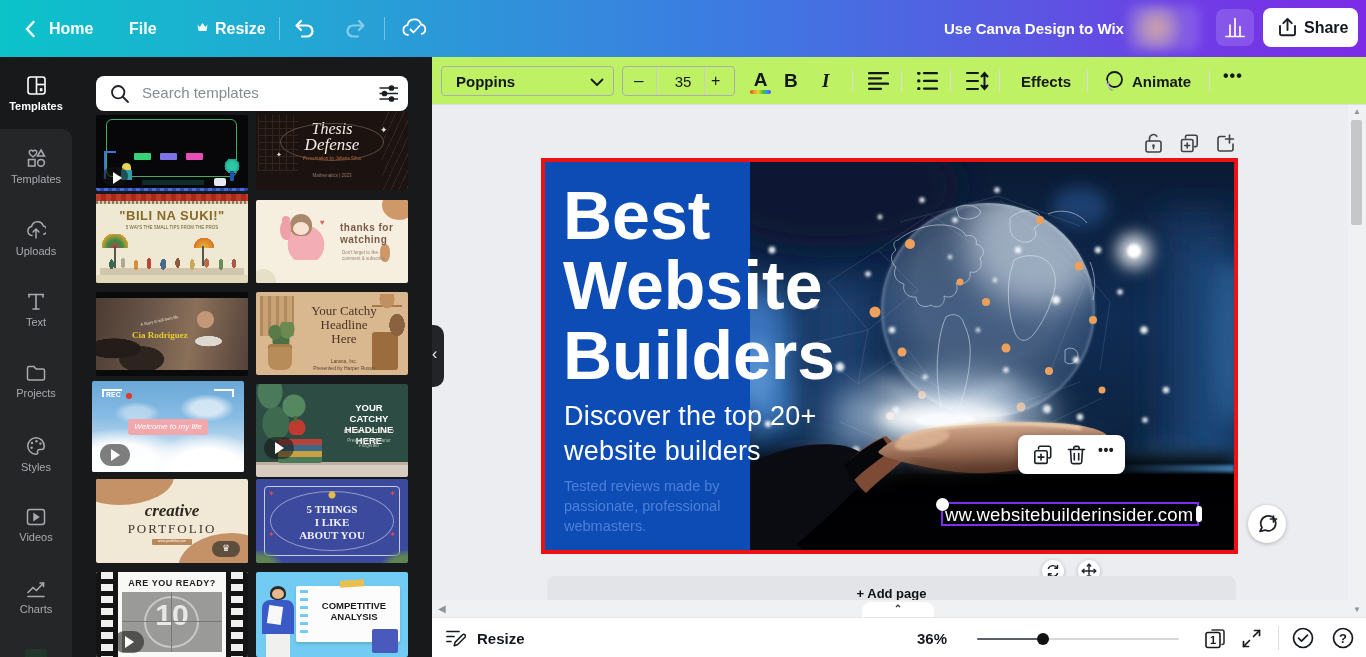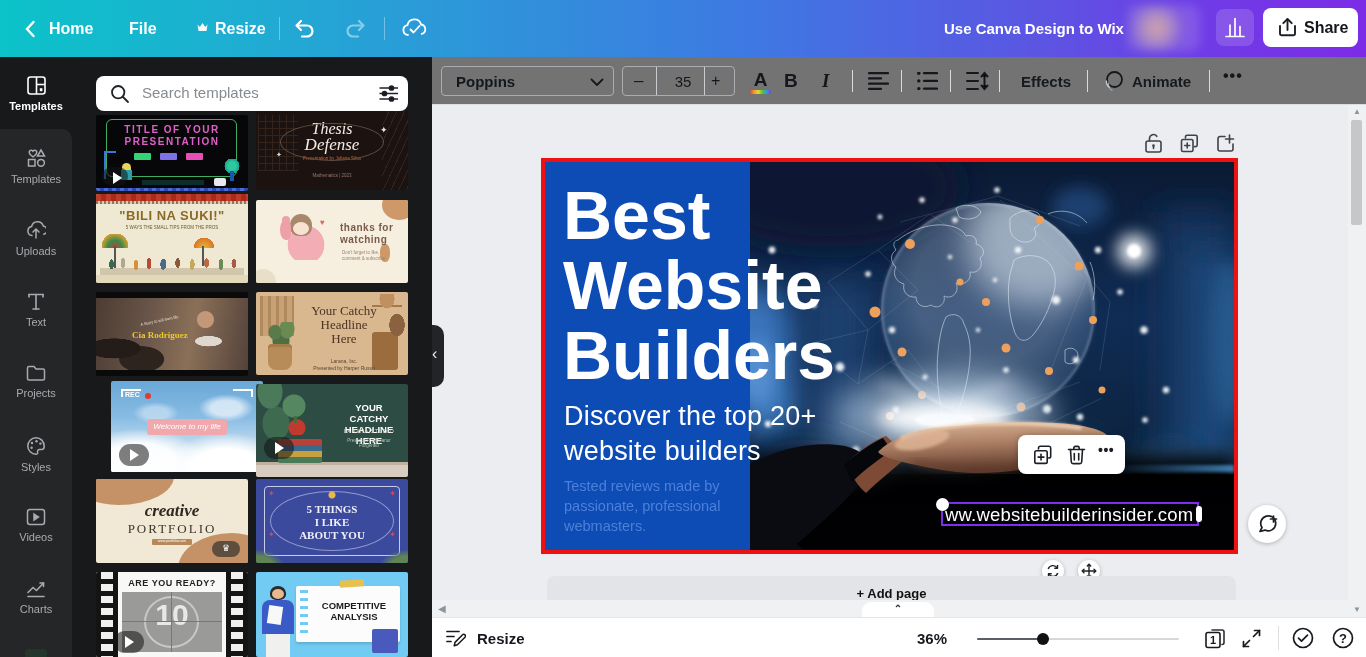--- a/index.html
+++ b/index.html
@@ -28,21 +28,21 @@
 #search .ph { position:absolute; left:46px; top:8px; font-size:15px; color:#868b90; }
 .thumb { position:absolute; border-radius:2px; overflow:hidden; }
 .playbtn { position:absolute; left:8px; bottom:8px; width:30px; height:22px; background:rgba(20,20,20,0.55); border-radius:11px; }
 .playbtn:after { content:""; position:absolute; left:11px; top:5px; border-left:9px solid #fff; border-top:6px solid transparent; border-bottom:6px solid transparent; }
 
 
 #ctab { position:absolute; left:424px; top:325px; width:20px; height:62px; background:#232428; border-radius:0 10px 10px 0; z-index:38; }
 #ctab:after { content:"‹"; position:absolute; left:8px; top:20px; color:#e8e8e8; font-size:16px; }
 
 
-#toolbar { position:absolute; left:432px; top:57px; width:934px; height:48px; background:#737373; border-bottom:1px solid #dadde1; z-index:45; }
+#toolbar { position:absolute; left:432px; top:57px; width:934px; height:48px; background:#bef264; border-bottom:1px solid #dadde1; z-index:45; }
 .t-sep { position:absolute; top:13px; width:1px; height:22px; background:#d8dbdf; }
 .t-txt { position:absolute; font-size:15px; color:#16191e; font-weight:bold; }
 
 
 #canvas { position:absolute; left:432px; top:105px; width:934px; height:552px; background:#ebedf0; z-index:10; }
 
 
 #design { position:absolute; left:109px; top:53px; width:697px; height:396px; border:4px solid #ee1111; background:#0d4bb5;padding-left:40px; }
 #photo { position:absolute; left:205px; top:0; width:484px; height:388px; }
 .d-h1 { position:absolute; left:18px; color:#fff; font-weight:bold; font-size:68px; line-height:70px; letter-spacing:0; }
@@ -222,21 +222,20 @@
             <path d="M0.5 14 H19"></path>
             <circle cx="12.5" cy="3" r="2.1" fill="#18191b"></circle>
             <circle cx="5.5" cy="8.5" r="2.1" fill="#18191b"></circle>
             <circle cx="12.5" cy="14" r="2.1" fill="#18191b"></circle>
           </g>
         </svg>
   </div>
 
   <div class="thumb" style="left:24px;top:58px;width:152px;height:76px;background:#070709">
     <div class="abs" style="left:10px;top:4px;width:131px;height:58px;border:1px solid #3fae62;border-radius:6px"></div>
-    <div class="abs" style="left:0;top:9px;width:152px;text-align:center;color:#e060c8;font-size:10px;font-weight:bold;letter-spacing:1.5px;line-height:12px">TITLE OF YOUR<br>PRESENTATION</div>
     <div class="abs" style="left:38px;top:38px;width:17px;height:7px;background:#35d277;border-radius:1px"></div>
     <div class="abs" style="left:64px;top:38px;width:17px;height:7px;background:#7f72e8;border-radius:1px"></div>
     <div class="abs" style="left:90px;top:38px;width:17px;height:7px;background:#e84fb6;border-radius:1px"></div>
     <div class="abs" style="left:26px;top:48px;width:9px;height:9px;background:#e8d45a;border-radius:50% 50% 0 0"></div>
     <div class="abs" style="left:25px;top:55px;width:11px;height:10px;background:#2e9ea8"></div>
     <div class="abs" style="left:128px;top:44px;width:16px;height:14px;background:radial-gradient(circle,#2ec8a0 40%,#1a9a8a 70%,transparent 71%)"></div>
     <div class="abs" style="left:134px;top:56px;width:4px;height:10px;background:#1a55b0"></div>
     <div class="abs" style="left:8px;top:36px;width:2px;height:28px;background:#3a77d8"></div>
     <div class="abs" style="left:8px;top:36px;width:12px;height:2px;background:#3a77d8"></div>
     <div class="abs" style="left:0;bottom:0;width:152px;height:3px;background:repeating-linear-gradient(90deg,#4a6ad8 0,#4a6ad8 4px,#2a4ab0 4px,#2a4ab0 8px)"></div>
@@ -309,21 +308,21 @@
     <div class="abs" style="left:4px;top:4px;width:34px;height:40px;background:repeating-linear-gradient(90deg,#b08a5e 0,#b08a5e 3px,#c8a274 3px,#c8a274 8px)"></div>
     <div class="abs" style="right:6px;top:2px;width:30px;height:24px;background:radial-gradient(ellipse at 50% 20%,#c09060 35%,transparent 36%),linear-gradient(180deg,transparent 45%,#a87848 46%,#a87848 55%,transparent 56%)"></div>
     <div class="abs" style="left:10px;top:30px;width:30px;height:34px;background:radial-gradient(ellipse at 30% 30%,#5a7a4a 6px,transparent 7px),radial-gradient(ellipse at 70% 20%,#6a8a52 7px,transparent 8px),radial-gradient(ellipse at 50% 55%,#4e6e44 8px,transparent 9px)"></div>
     <div class="abs" style="left:12px;top:52px;width:24px;height:26px;background:#b88c58;border-radius:4px 4px 8px 8px;box-shadow:inset 0 3px 0 #a87c48"></div>
     <div class="abs" style="right:10px;top:40px;width:26px;height:38px;background:#9a6c3e;border-radius:3px"></div>
     <div class="abs" style="right:2px;top:20px;width:18px;height:26px;background:radial-gradient(ellipse,#8a6240 60%,transparent 61%)"></div>
     <div class="abs" style="left:52px;top:12px;width:72px;text-align:center;color:#4a3424;font-size:13px;line-height:14px;font-family:'Liberation Serif',serif">Your Catchy Headline Here</div>
     <div class="abs" style="left:52px;top:66px;width:72px;text-align:center;color:#5a4432;font-size:5px;line-height:7px">Larana, Inc.<br>Presented by Harper Russo</div>
   </div>
 
-  <div class="thumb" style="left:39px;top:324px;width:152px;height:91px;background:linear-gradient(180deg,#6aa8d8 0%,#88bce4 40%,#c8dff0 75%,#e8f2f8 100%)">
+  <div class="thumb" style="left:20px;top:324px;width:152px;height:91px;background:linear-gradient(180deg,#6aa8d8 0%,#88bce4 40%,#c8dff0 75%,#e8f2f8 100%)">
     <div class="abs" style="left:-20px;top:45px;width:120px;height:50px;background:radial-gradient(ellipse at 40% 70%,rgba(255,255,255,0.95) 35%,transparent 65%)"></div>
     <div class="abs" style="left:50px;top:50px;width:130px;height:55px;background:radial-gradient(ellipse at 50% 75%,#fff 40%,transparent 68%)"></div>
     <div class="abs" style="left:85px;top:12px;width:60px;height:30px;background:radial-gradient(ellipse,rgba(255,255,255,0.65) 35%,transparent 65%)"></div>
     <div class="abs" style="left:20px;top:20px;width:50px;height:24px;background:radial-gradient(ellipse,rgba(255,255,255,0.4) 35%,transparent 65%)"></div>
     <div class="abs" style="left:10px;top:8px;width:20px;height:8px;border-left:2px solid #fff;border-top:2px solid #fff"></div>
     <div class="abs" style="right:10px;top:8px;width:20px;height:8px;border-right:2px solid #fff;border-top:2px solid #fff"></div>
     <div class="abs" style="left:10px;bottom:8px;width:20px;height:8px;border-left:2px solid #fff;border-bottom:2px solid #fff"></div>
     <div class="abs" style="right:10px;bottom:8px;width:20px;height:8px;border-right:2px solid #fff;border-bottom:2px solid #fff"></div>
     <div class="abs" style="left:14px;top:10px;color:#fff;font-size:7px;font-weight:bold">REC</div>
     <div class="abs" style="left:34px;top:12px;width:6px;height:6px;background:#e03a2a;border-radius:50%"></div>

